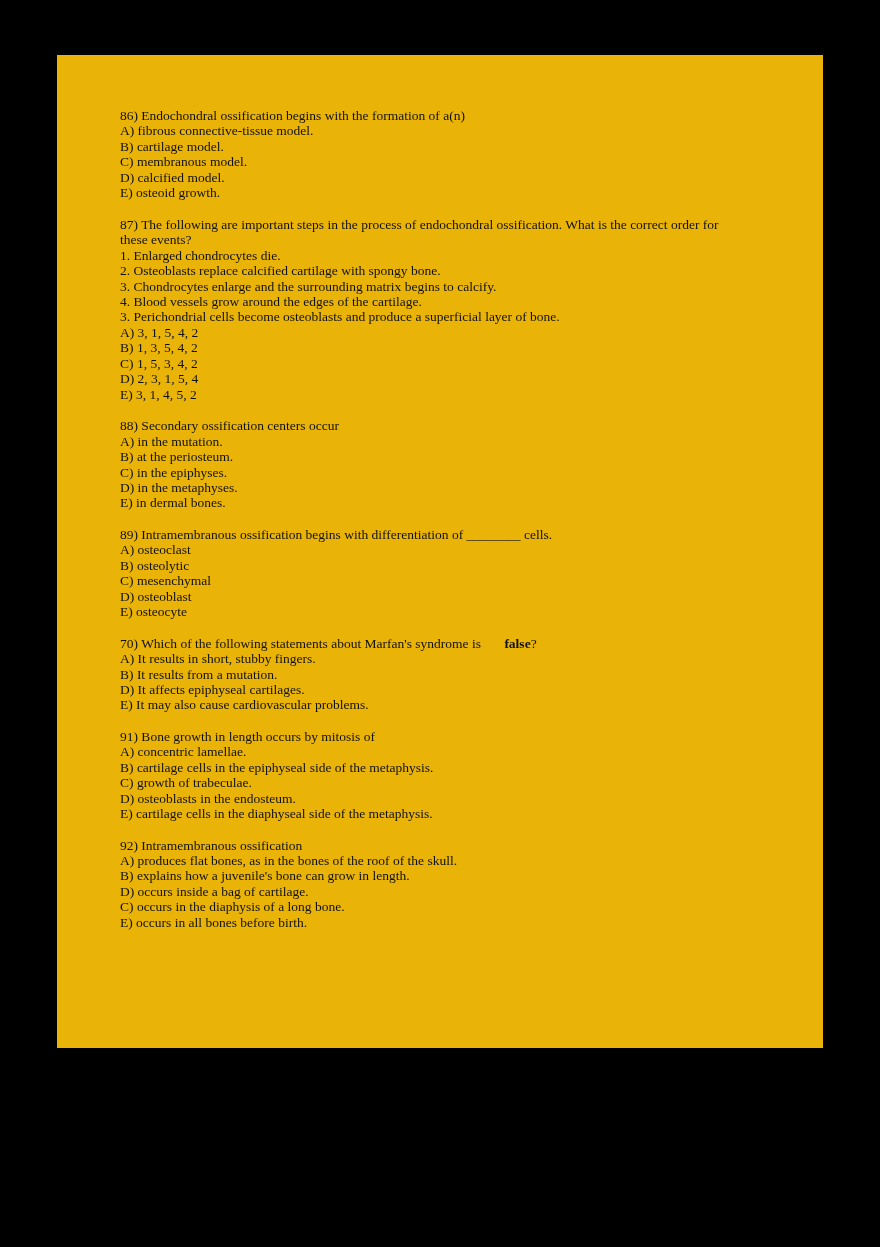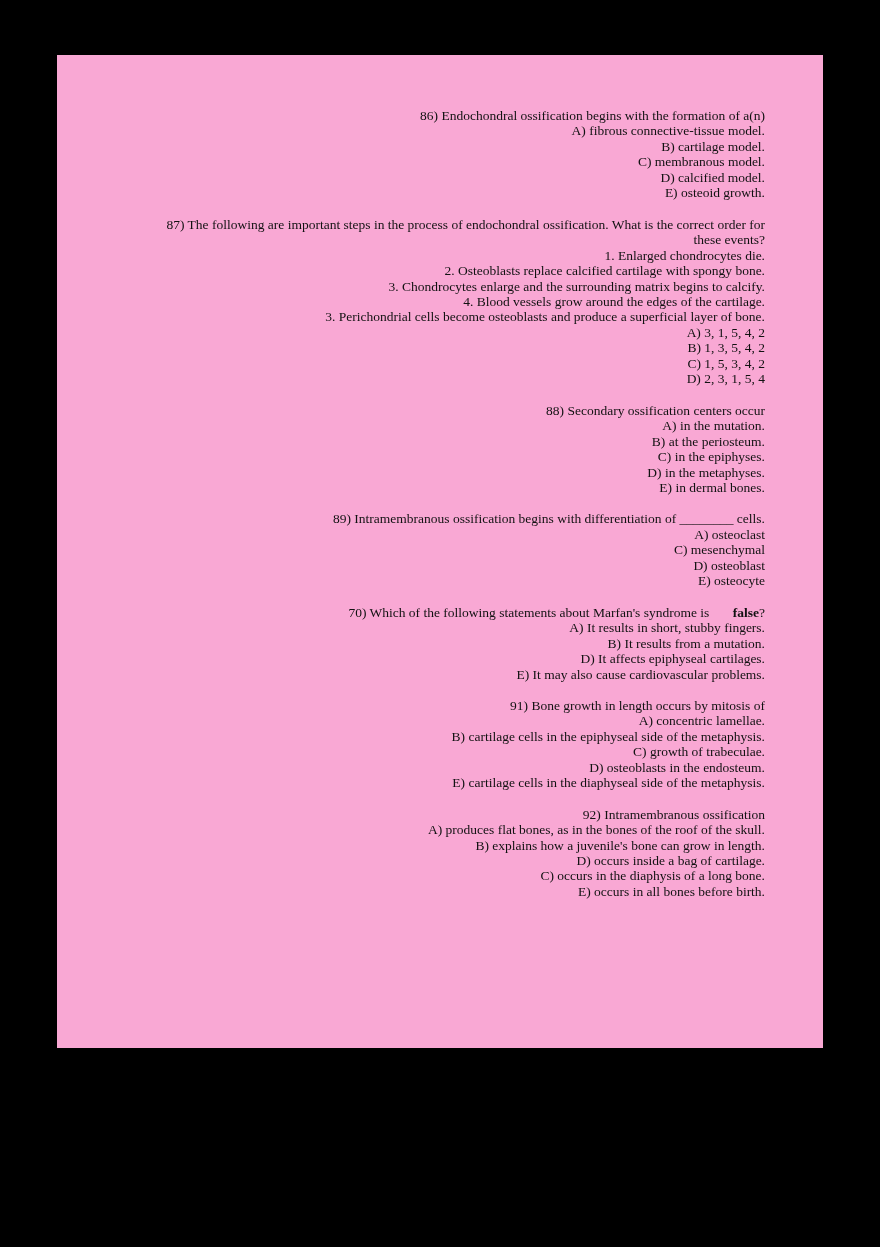--- a/index.html
+++ b/index.html
@@ -37,21 +37,21 @@
     white-space: pre-wrap;
   }
   .line b {
     font-weight: bold;
     margin-left: 20px;
   }
 </style>
 </head>
 <body style="background: rgb(0, 0, 0);">
 
-<div class="paper" style="background: #f9a8d4; text-align: right;">
+<div class="paper" style="background: #eab308;">
   <div class="content" style="color: rgb(18, 18, 18);">
       <div class="question">
         <div class="line">86) Endochondral ossification begins with the formation of a(n)</div>
         <div class="line">A) fibrous connective-tissue model.</div>
         <div class="line">B) cartilage model.</div>
         <div class="line">C) membranous model.</div>
         <div class="line">D) calcified model.</div>
         <div class="line">E) osteoid growth.</div>
       </div>
       <div class="question">
@@ -59,32 +59,34 @@
         <div class="line">these events?</div>
         <div class="line">1. Enlarged chondrocytes die.</div>
         <div class="line">2. Osteoblasts replace calcified cartilage with spongy bone.</div>
         <div class="line">3. Chondrocytes enlarge and the surrounding matrix begins to calcify.</div>
         <div class="line">4. Blood vessels grow around the edges of the cartilage.</div>
         <div class="line">3. Perichondrial cells become osteoblasts and produce a superficial layer of bone.</div>
         <div class="line">A) 3, 1, 5, 4, 2</div>
         <div class="line">B) 1, 3, 5, 4, 2</div>
         <div class="line">C) 1, 5, 3, 4, 2</div>
         <div class="line">D) 2, 3, 1, 5, 4</div>
+        <div class="line">E) 3, 1, 4, 5, 2</div>
       </div>
       <div class="question">
         <div class="line">88) Secondary ossification centers occur</div>
         <div class="line">A) in the mutation.</div>
         <div class="line">B) at the periosteum.</div>
         <div class="line">C) in the epiphyses.</div>
         <div class="line">D) in the metaphyses.</div>
         <div class="line">E) in dermal bones.</div>
       </div>
       <div class="question">
         <div class="line">89) Intramembranous ossification begins with differentiation of ________ cells.</div>
         <div class="line">A) osteoclast</div>
+        <div class="line">B) osteolytic</div>
         <div class="line">C) mesenchymal</div>
         <div class="line">D) osteoblast</div>
         <div class="line">E) osteocyte</div>
       </div>
       <div class="question">
         <div class="line"><span>70) Which of the following statements about Marfan's syndrome is </span><b>false</b><span>?</span></div>
         <div class="line">A) It results in short, stubby fingers.</div>
         <div class="line">B) It results from a mutation.</div>
         <div class="line">D) It affects epiphyseal cartilages.</div>
         <div class="line">E) It may also cause cardiovascular problems.</div>

